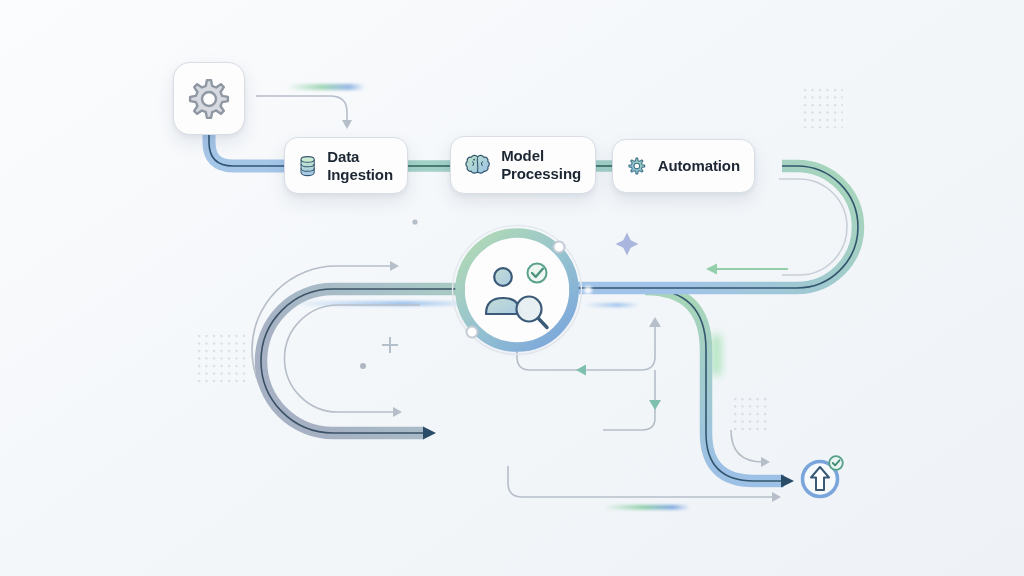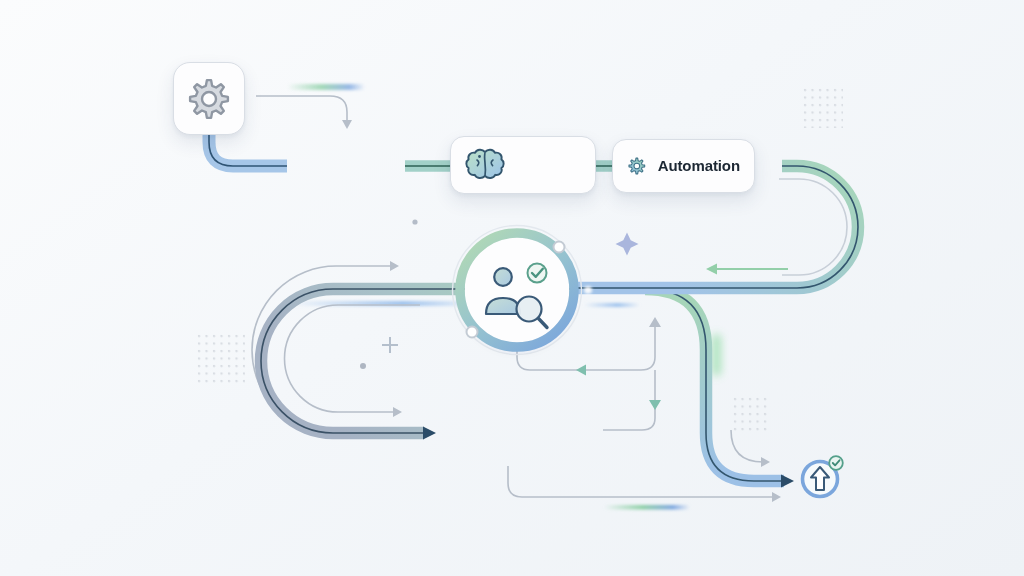--- a/index.html
+++ b/index.html
@@ -169,34 +169,50 @@
   <div class="dotgrid" style="left:197px;top:334px;width:48px;height:51px;"></div>
   <div class="dotgrid" style="left:733px;top:397px;width:38px;height:37px;"></div>
 
   <div class="sq-card" style="left:173px;top:62px;width:72px;height:73px;">
     <svg width="48" height="48" viewBox="-24 -24 48 48">
       <path fill="#d6dae0" stroke="#8f97a3" stroke-width="2.4" stroke-linejoin="round" d="M-2.08 -18.89L2.08 -18.89L3.15 -13.13L7.05 -11.51L11.88 -14.83L14.83 -11.88L11.51 -7.05L13.13 -3.15L18.89 -2.08L18.89 2.08L13.13 3.15L11.51 7.05L14.83 11.88L11.88 14.83L7.05 11.51L3.15 13.13L2.08 18.89L-2.08 18.89L-3.15 13.13L-7.05 11.51L-11.88 14.83L-14.83 11.88L-11.51 7.05L-13.13 3.15L-18.89 2.08L-18.89 -2.08L-13.13 -3.15L-11.51 -7.05L-14.83 -11.88L-11.88 -14.83L-7.05 -11.51L-3.15 -13.13Z"></path>
       <circle r="7" fill="#fdfdfe" stroke="#8f97a3" stroke-width="2.4"></circle>
     </svg>
   </div>
 
+  <div class="card" style="left:284px;top:137px;width:124px;height:57px;">
+    <svg width="30" height="40" viewBox="0 0 34 44">
+      <defs>
+          <linearGradient id="dbg" x1="0" y1="0" x2="0" y2="1">
+        <stop offset="0" stop-color="#c4e6cc"></stop>
+            <stop offset=".5" stop-color="#b2d8d6"></stop>
+            <stop offset="1" stop-color="#a3c3ea"></stop>
+          </linearGradient>
+        </defs>
+      <path d="M4 9 v26 a13 6 0 0 0 26 0 V9" fill="url(#dbg)" stroke="#33566e" stroke-width="2"></path>
+      <ellipse cx="17" cy="9" rx="13" ry="5.5" fill="#cdebd2" stroke="#33566e" stroke-width="2"></ellipse>
+      <path d="M4 18 a13 5.5 0 0 0 26 0 M4 27 a13 5.5 0 0 0 26 0" fill="none" stroke="#33566e" stroke-width="2"></path>
+    </svg>
+    <div class="label">Data Ingestion</div>
+  </div>
 
   <div class="card" style="left:450px;top:136px;width:146px;height:58px;">
     <svg width="40" height="36" viewBox="0 0 40 36">
       <defs>
           <linearGradient id="brg" x1="0" y1="0" x2="1" y2="1">
         <stop offset="0" stop-color="#bce2c6"></stop>
             <stop offset="1" stop-color="#9cc3ea"></stop>
           </linearGradient>
         </defs>
       <path d="M20 5 c-3-3.4 -8-2.8 -10 .8 c-4.2-1 -7.6 2.6 -6.4 6.6 c-3 2 -3 6.6 0 8.6 c-1.4 4 2.2 7.8 6.2 6.8 c1.6 3.6 6.8 4.4 10.2 1.2 c3.4 3.2 8.6 2.4 10.2 -1.2 c4 1 7.6-2.8 6.2-6.8 c3-2 3-6.6 0-8.6 c1.2-4-2.2-7.6-6.4-6.6 c-2-3.6-7-4.2-10-0.8 z" fill="url(#brg)" stroke="#33566e" stroke-width="1.9" stroke-linejoin="round"></path>
       <path d="M20 6 c-1.6 6 1.6 12 0 23" fill="none" stroke="#33566e" stroke-width="1.7"></path>
       <path d="M12 13 q3.4 2.4 .4 5.6 M28 13 q-3.4 2.4 -.4 5.6" fill="none" stroke="#33566e" stroke-width="1.6" stroke-linecap="round"></path>
       <circle cx="14.5" cy="9.5" r="1.4" fill="#33566e"></circle>
     </svg>
+    <div class="label">Model Processing</div>
   </div>
 
   <div class="card" style="left:612px;top:139px;width:143px;height:54px;">
     <svg width="38" height="38" viewBox="-18 -18 36 36">
       <defs>
           <linearGradient id="agrad" x1="0" y1="1" x2="1" y2="0">
         <stop offset="0" stop-color="#8fbce4"></stop>
             <stop offset="1" stop-color="#9bd4b4"></stop>
           </linearGradient>
         </defs>

